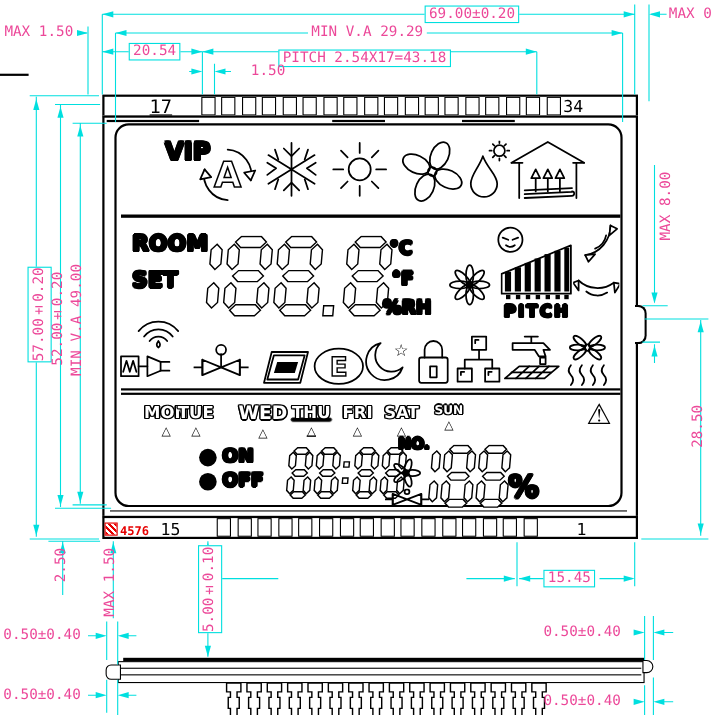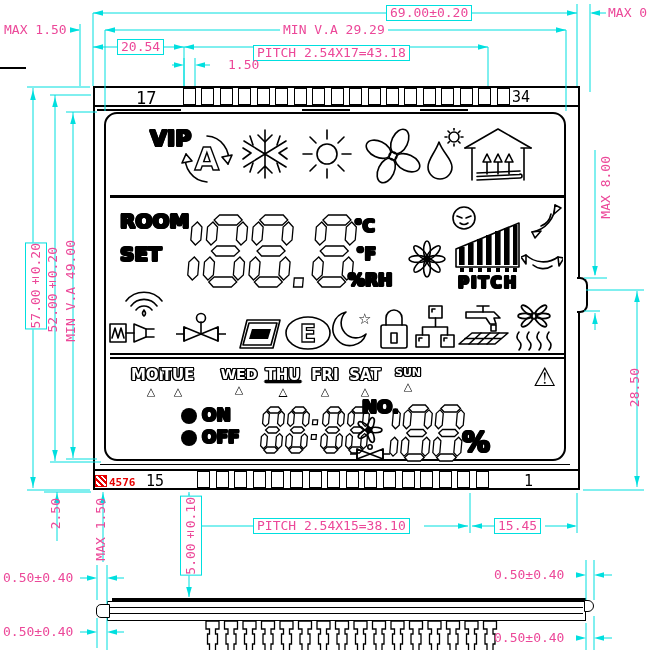--- a/index.html
+++ b/index.html
@@ -265,21 +265,21 @@
   <div id="daysrow">
       <div class="day" style="left: 128px; top: 366px;">
         <div class="hollow" style="font-size: 15px;">MON</div>
         <div class="tri">△</div>
       </div>
       <div class="day" style="left: 155px; top: 366px;">
         <div class="hollow" style="font-size: 15px;">TUE</div>
         <div class="tri">△</div>
       </div>
       <div class="day" style="left: 216px; top: 366px;">
-        <div class="hollow" style="font-size: 14px;">WED</div>
+        <div class="hollow" style="font-size: 17px;">WED</div>
         <div class="tri">△</div>
       </div>
       <div class="day" style="left: 260px; top: 366px; text-decoration: underline;">
         <div class="hollow" style="font-size: 15px;">THU</div>
         <div class="tri">△</div>
       </div>
       <div class="day" style="left: 302px; top: 366px;">
         <div class="hollow" style="font-size: 15px;">FRI</div>
         <div class="tri">△</div>
       </div>
@@ -341,21 +341,21 @@
         <polygon points="18,4.199999999999999 21,7.199999999999999 21,16.4 18,19.4 15,16.4 15,7.199999999999999"></polygon>
         <polygon points="18,26.6 21,29.6 21,38.8 18,41.8 15,38.8 15,29.6"></polygon>
         <polygon points="3.5999999999999996,3 6.6,0 14.399999999999999,0 17.4,3 14.399999999999999,6 6.6,6"></polygon>
         <polygon points="3.5999999999999996,23 6.6,20 14.399999999999999,20 17.4,23 14.399999999999999,26 6.6,26"></polygon>
         <polygon points="3.5999999999999996,43 6.6,40 14.399999999999999,40 17.4,43 14.399999999999999,46 6.6,46"></polygon>
         <polygon points="3,4.199999999999999 6,7.199999999999999 6,16.4 3,19.4 0,16.4 0,7.199999999999999"></polygon>
         <polygon points="3,26.6 6,29.6 6,38.8 3,41.8 0,38.8 0,29.6"></polygon>
       </g>
     </svg>
 
-  <div class="ltxt hollow" style="left:362px;top:396px;font-size:18px;">NO.</div>
+  <div class="ltxt hollow" style="left:362px;top:396px;font-size:14px;">NO.</div>
   <svg class="ic" style="left:352px;top:414px;" width="34" height="32" viewBox="0 0 34 32">
     <ellipse cx="23" cy="16" rx="7" ry="2.8"></ellipse>
       <ellipse cx="23" cy="16" rx="7" ry="2.8" transform="rotate(72 17 16)"></ellipse>
     <ellipse cx="23" cy="16" rx="7" ry="2.8" transform="rotate(144 17 16)"></ellipse>
       <ellipse cx="23" cy="16" rx="7" ry="2.8" transform="rotate(216 17 16)"></ellipse>
     <ellipse cx="23" cy="16" rx="7" ry="2.8" transform="rotate(288 17 16)"></ellipse>
       <circle cx="17" cy="16" r="2.5"></circle>
   </svg>
   <svg class="ic" style="left:350px;top:444px;" width="40" height="18" viewBox="0 0 40 18">
     <path d="M0,10 H7 M7,5 V15 M33,5 V15 M33,10 H40"></path>
@@ -485,21 +485,20 @@
   <div class="dim" style="left:608px;top:6px;">MAX 0</div>
 
   <div class="dim dbox vtxt" style="left:25px;top:242px;">57.00±0.20</div>
   <div class="dim vtxt" style="left:46px;top:247px;">52.00±0.20</div>
   <div class="dim vtxt" style="left:64px;top:240px;">MIN V.A 49.00</div>
 
   <div class="dim vtxt" style="left:599px;top:156px;">MAX 8.00</div>
   <div class="dim vtxt" style="left:628px;top:368px;">28.50</div>
 
   <div class="dim dbox vtxt" style="left:180px;top:496px;">5.00±0.10</div>
-  <div class="dim dbox" style="left:253px;top:518px;">PITCH 2.54X15=38.10</div>
   <div class="dim dbox" style="left:494px;top:518px;">15.45</div>
   <div class="dim vtxt" style="left:49px;top:498px;">2.50</div>
   <div class="dim vtxt" style="left:94px;top:498px;">MAX 1.50</div>
 
   <div class="dim" style="left:3px;top:571px;">0.50±0.40</div>
   <div class="dim" style="left:3px;top:625px;">0.50±0.40</div>
   <div class="dim" style="left:494px;top:568px;">0.50±0.40</div>
   <div class="dim" style="left:494px;top:631px;">0.50±0.40</div>
 
 <div class="pin" style="left: 183px; top: 88px; width: 13px; height: 17px;"></div>

